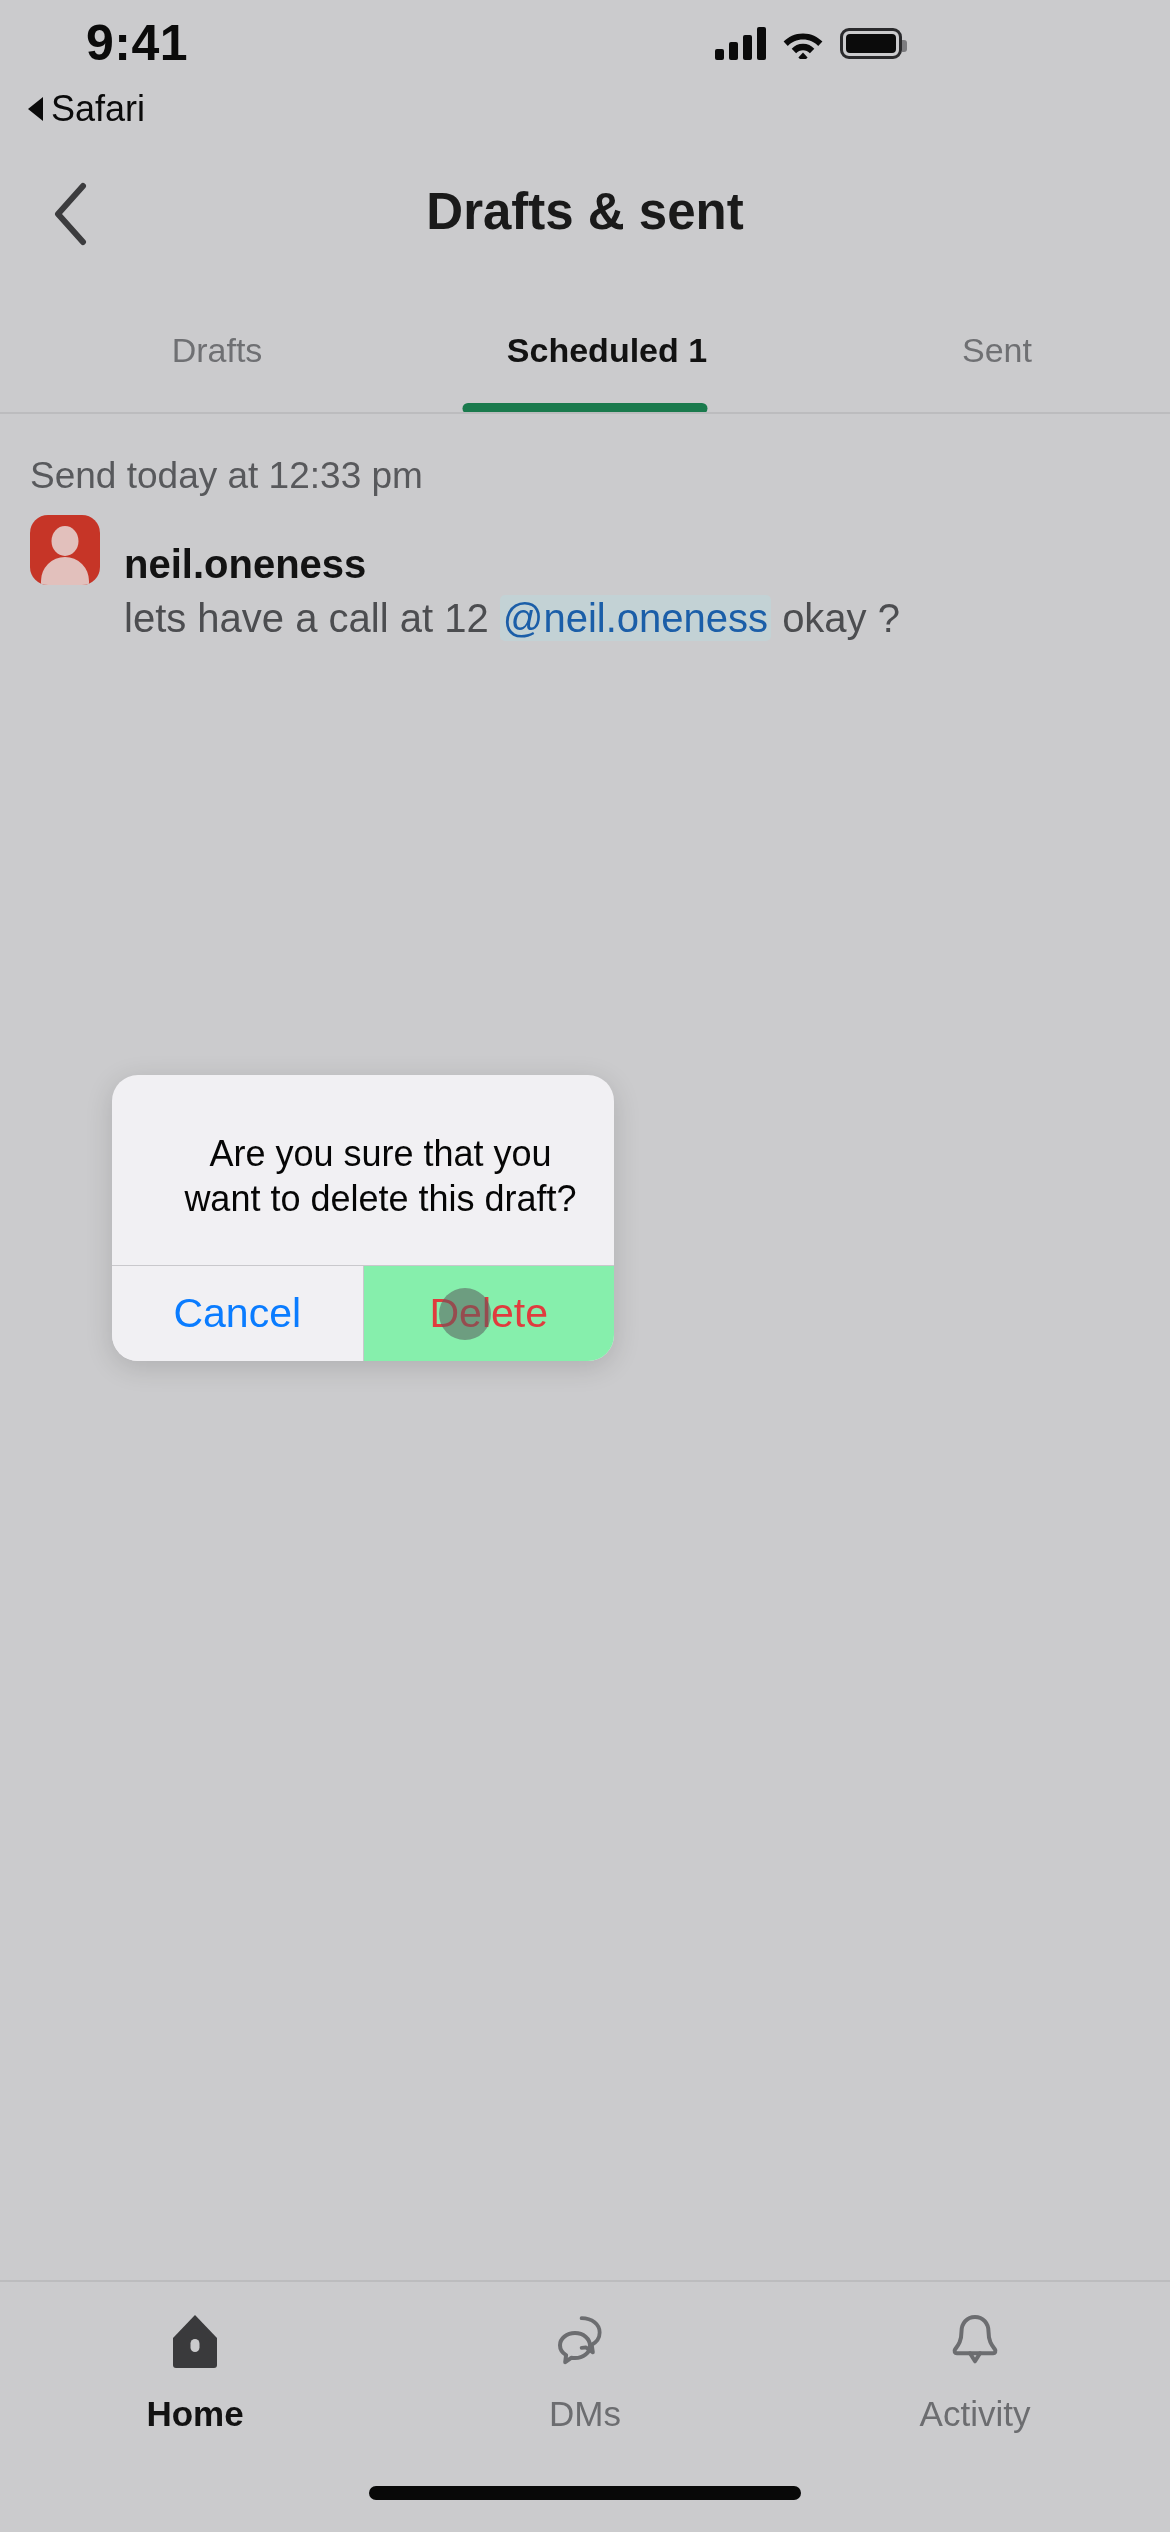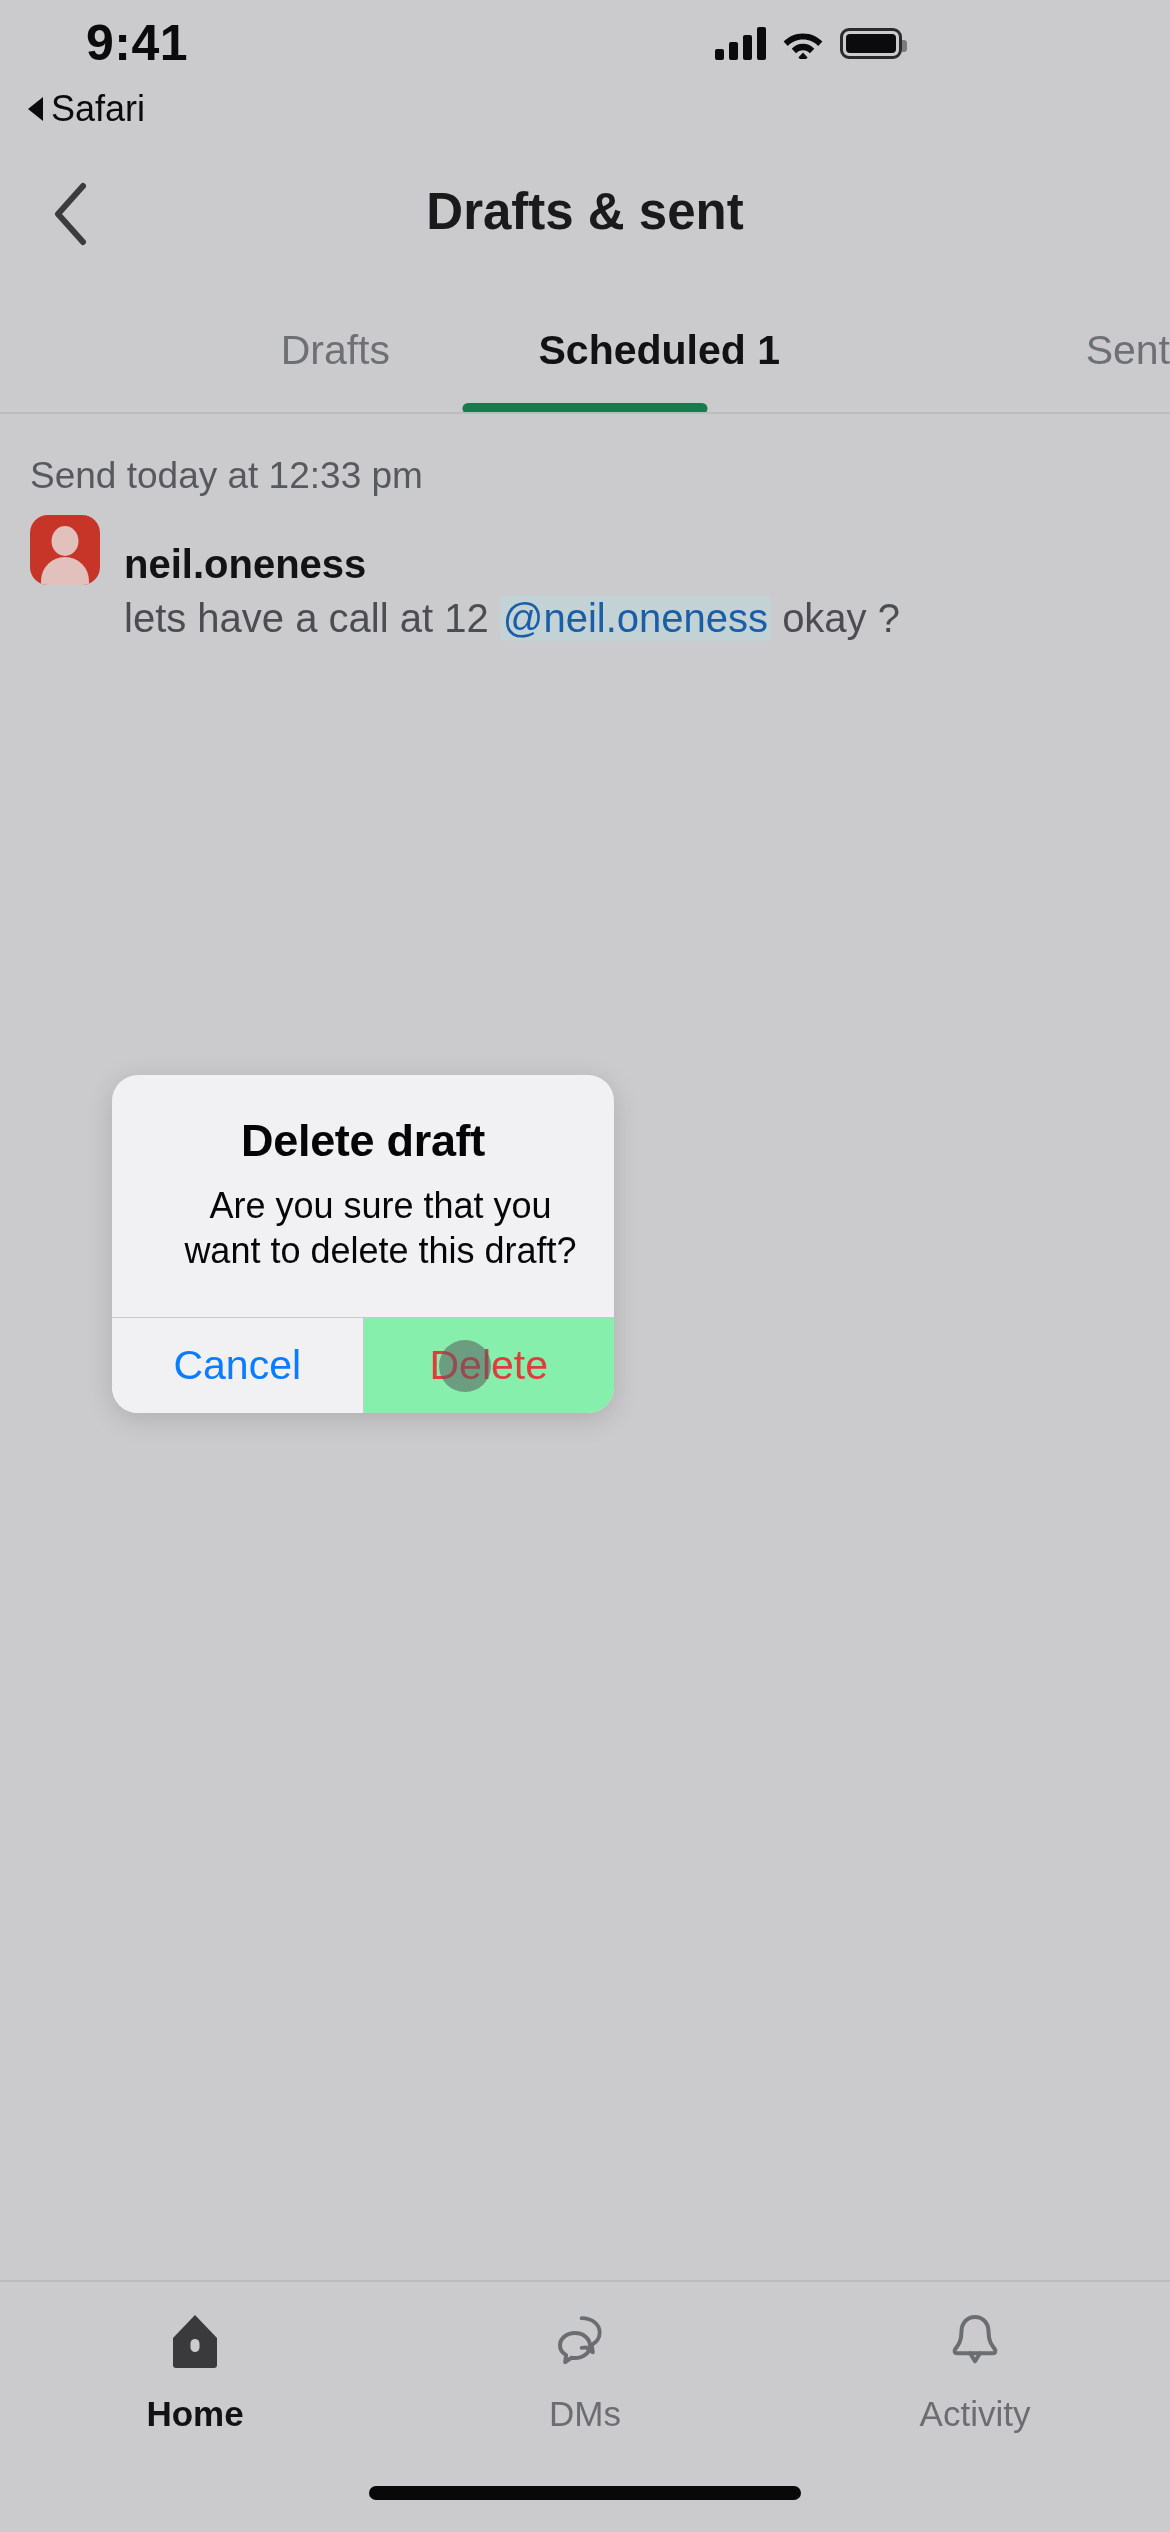--- a/index.html
+++ b/index.html
@@ -69,22 +69,22 @@
     text-align:center; font-size:51px; font-weight:700; color:#1a1a1a;
   }
 
   
   .tabs {
     position:absolute; top:286px; left:0; width:1170px; height:128px;
     display:flex;
   }
   .tab {
     flex:1; position:relative;
-    display:flex; align-items:center; justify-content:flex-end;
-    font-size:41px; color:#6f7073; font-weight:400;padding-left:44px;
+    display:flex; align-items:center; justify-content:center;
+    font-size:34px; color:#6f7073; font-weight:400;padding-left:44px;
   }
   .tab.active { color:#121212; font-weight:700; }
   .tab .bar {
     position:absolute; bottom:0; left:50%; transform:translateX(-50%);
     width:245px; height:11px; background:#1a7a4d; border-radius:6px;
     display:none;
   }
   .tab.active .bar { display:block; }
   .tabs-sep {
     position:absolute; top:412px; left:0; width:1170px; height:2px;
@@ -237,21 +237,20 @@
       <div class="body"></div>
     </div>
     <div class="msg-body">
       <div class="msg-user">neil.oneness</div>
       <div class="msg-text"><span>lets have a call at 12 </span><span class="mention">@neil.oneness</span><span> </span><span>okay ?</span></div>
     </div>
   </div>
 
   <div class="alert">
     <div class="alert-content">
-      <div class="alert-title">Delete draft</div>
       <div class="alert-msg">Are you sure that you want to delete this draft?</div>
     </div>
     <div class="alert-buttons">
       <div class="alert-btn btn-cancel">
         <span>Cancel</span>
       </div>
       <div class="alert-btn btn-delete">
         <span>Delete</span>
         <span class="tap-dot"></span>
       </div>

